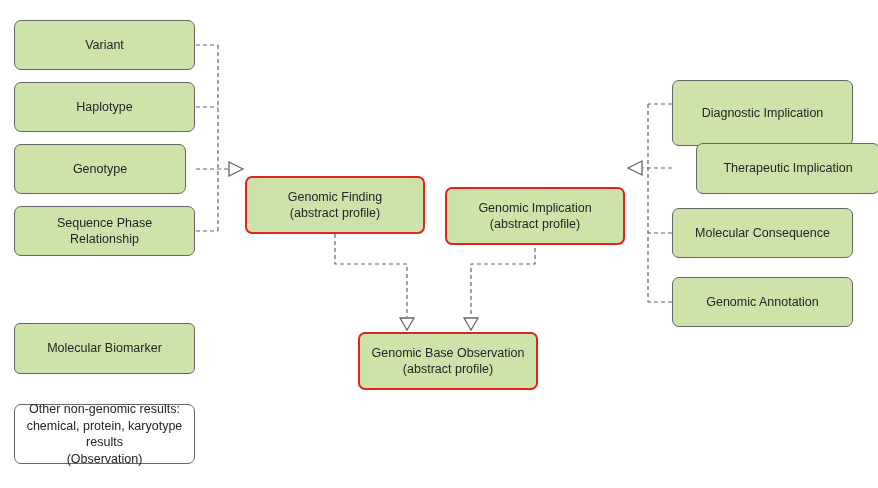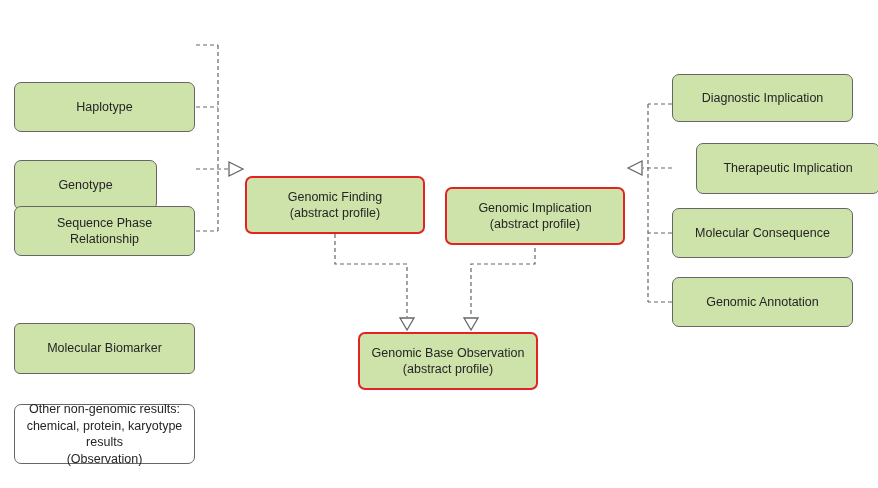--- a/index.html
+++ b/index.html
@@ -41,30 +41,30 @@
   .node.abstract {
     border: 2px solid #e02424;
   }
   .node.plain {
     background: #ffffff;
     align-items: flex-end;
   }
   
   #variant              { left: 14px; top: 20px;  width: 181px; height: 50px; }
   #haplotype            { left: 14px; top: 82px;  width: 181px; height: 50px; }
-  #genotype             { left: 14px; top: 144px; width: 143px; height: 50px; margin-top: 16px; }
+  #genotype             { left: 14px; top: 144px; width: 172px; height: 50px; }
   #sequence-phase       { left: 14px; top: 206px; width: 181px; height: 50px; }
   #molecular-biomarker  { left: 14px; top: 323px; width: 181px; height: 51px; border-radius: 6px; }
   #other-non-genomic    { left: 14px; top: 404px; width: 181px; height: 60px; }
   
   #genomic-finding            { left: 245px; top: 140px; width: 180px; height: 58px; margin-top: 36px; }
   #genomic-implication        { left: 445px; top: 140px; width: 180px; height: 58px; margin-top: 47px; }
   #genomic-base-observation   { left: 358px; top: 332px; width: 180px; height: 58px; }
   
-  #diagnostic-implication  { left: 672px; top: 74px;  width: 181px; height: 48px; }
+  #diagnostic-implication  { left: 672px; top: 80px;  width: 181px; height: 66px; }
   #therapeutic-implication { left: 672px; top: 143px; width: 184px; height: 51px; margin-left: 24px; }
   #molecular-consequence   { left: 672px; top: 208px; width: 181px; height: 50px; }
   #genomic-annotation      { left: 672px; top: 277px; width: 181px; height: 50px; }
 
   .multiline { white-space: pre-line; }
 </style>
 </head>
 <body>
 
 <div id="canvas">
@@ -93,20 +93,23 @@
     </g>
 
     <g fill="#ffffff" stroke-dasharray="none" stroke-width="1.3">
       <polygon points="243,169 229,162 229,176"></polygon>
       <polygon points="628,168 642,161 642,175"></polygon>
       <polygon points="407,330 400,318 414,318"></polygon>
       <polygon points="471,330 464,318 478,318"></polygon>
     </g>
   </svg>
 
+  <div class="node" id="variant">
+    <span>Variant</span>
+  </div>
   <div class="node" id="haplotype">
     <span>Haplotype</span>
   </div>
   <div class="node" id="genotype">
     <span>Genotype</span>
   </div>
   <div class="node" id="sequence-phase">
     <span>Sequence Phase Relationship</span>
   </div>
   <div class="node" id="molecular-biomarker">

